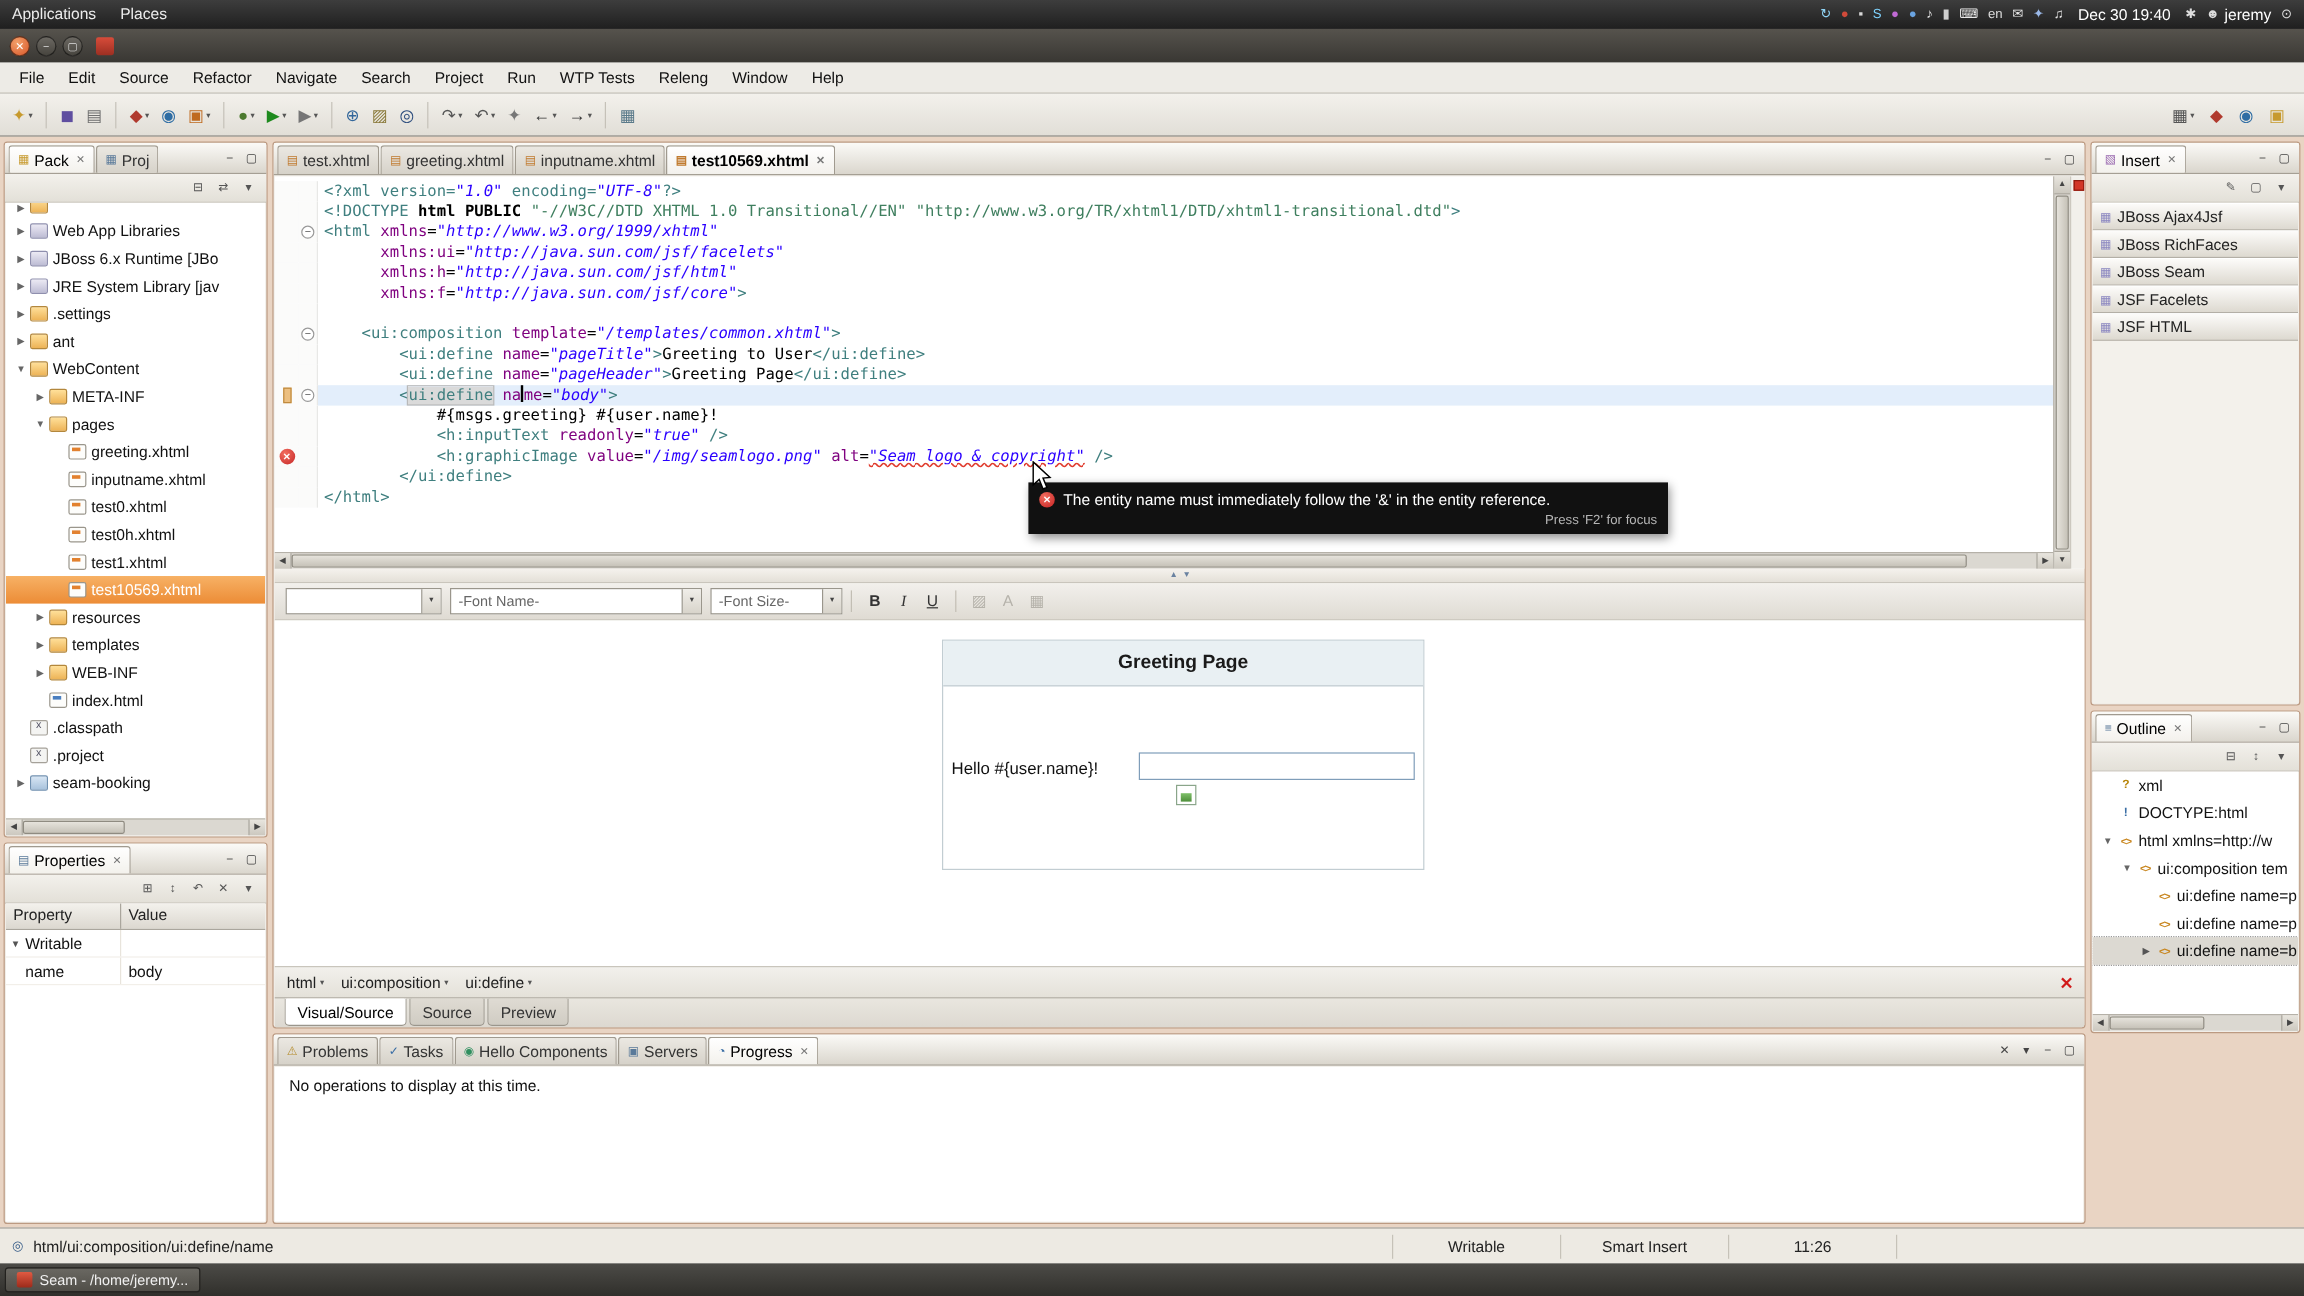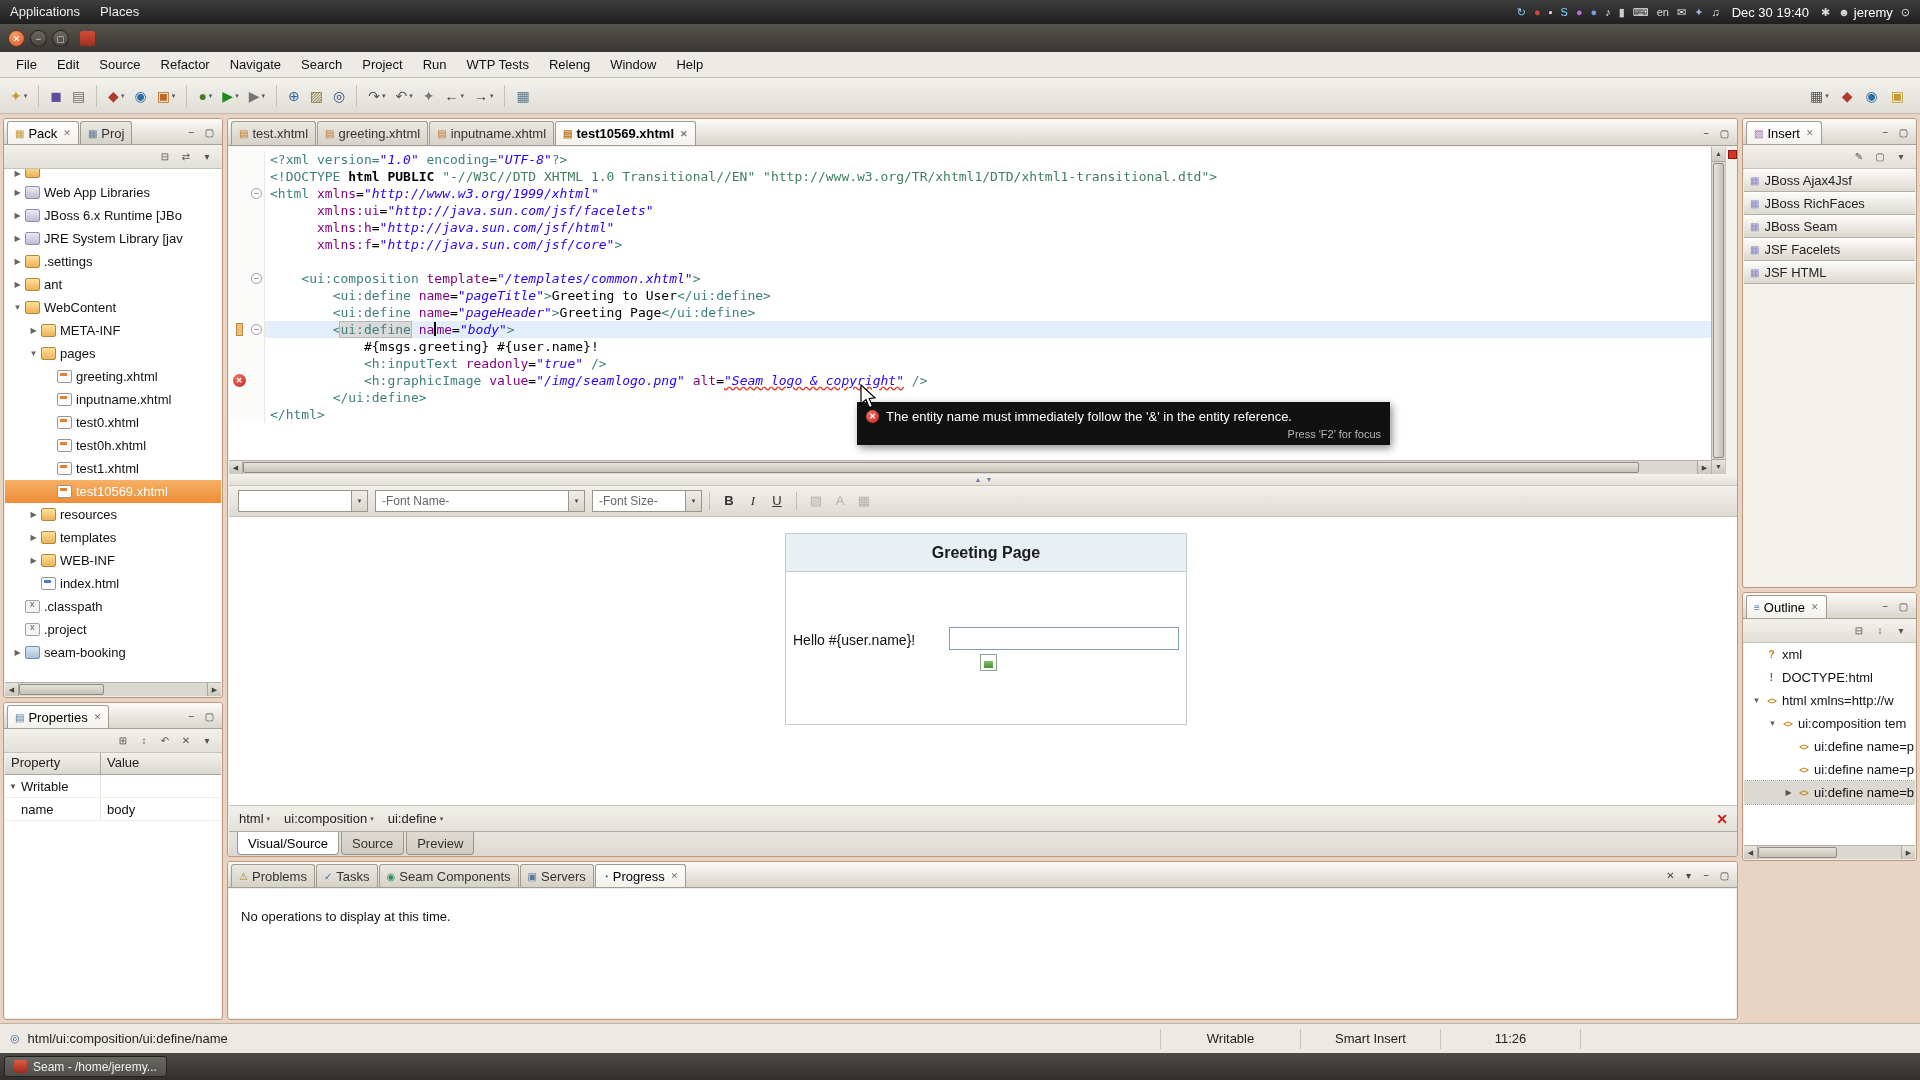--- a/index.html
+++ b/index.html
@@ -137,21 +137,21 @@
 .g-img{position:absolute;left:194px;top:120px;width:17px;height:17px;border:1px solid #8aa58a;background:#fff}
 .g-img::after{content:"";position:absolute;left:3px;top:6px;width:9px;height:7px;background:linear-gradient(#7fc06a,#4e8f3a)}
 .crumbbar{position:absolute;top:686px;left:1px;width:1509px;height:26px;background:linear-gradient(#f2f0ec,#e4e1d9);border-top:1px solid #c9c5bc;display:flex;align-items:center;gap:14px;padding:0 10px}
 .crumb{display:flex;align-items:center;gap:3px;font-size:13px;color:#222}
 .crumb-dd{font-size:7px;color:#555}
 #crumb-close{margin-left:auto;color:#d11a1a;font-weight:bold;font-size:14px}
 .vstabs{position:absolute;top:712px;left:1px;width:1509px;height:26px;background:linear-gradient(#e9e6df,#dcd8d0);border-top:1px solid #b1ada4;display:flex;padding-left:8px}
 .vstab{height:23px;line-height:23px;padding:0 10px;font-size:13px;color:#333;background:linear-gradient(#dfdbd3,#d0ccc3);border:1px solid #9a968c;border-top:none;border-radius:0 0 4px 4px;margin-right:2px}
 .vstab.active{background:#fff;color:#000}
 
-.bp-body{position:absolute;top:27px;left:1px;right:1px;bottom:1px;background:#fff;padding:20px 12px;font-size:13px;color:#111}
+.bp-body{position:absolute;top:27px;left:1px;right:1px;bottom:1px;background:#fff;padding:8px 12px;font-size:13px;color:#111}
 
 .palette-body{position:absolute;top:50px;left:1px;right:1px;bottom:1px;background:#f3f1eb}
 .drawer{height:23px;display:flex;align-items:center;gap:5px;padding:0 6px;background:linear-gradient(#fcfbf9,#ddd9d0);border-bottom:1px solid #b3afa6;border-top:1px solid #fff;font-size:13px;color:#222}
 .drawer-ic{font-size:10px;color:#8a86c0}
 .oi{flex:0 0 17px;text-align:center;font-weight:bold;font-size:10px;margin-right:2px}
 .oi-pi{color:#b8860b}
 .oi-doctype{color:#3a6ea5}
 .oi-elem{color:#c8861f;font-size:9px;letter-spacing:-1px}
 #outline-tree .trow.sel{background:#dcd9d2;color:#111;outline:1px dotted #999}
 #outline-tree .trow.sel .arrow{color:#555}
@@ -725,21 +725,21 @@
             <div class="vtab">
               <span class="vt-ic" style="color: rgb(181, 139, 42);">⚠</span>
               <span class="vt-label">Problems</span>
             </div>
             <div class="vtab">
               <span class="vt-ic" style="color: rgb(58, 110, 165);">✓</span>
               <span class="vt-label">Tasks</span>
             </div>
             <div class="vtab">
               <span class="vt-ic" style="color: rgb(47, 143, 95);">◉</span>
-              <span class="vt-label">Seam Components</span>
+              <span class="vt-label">Hello Components</span>
             </div>
             <div class="vtab">
               <span class="vt-ic" style="color: rgb(90, 122, 154);">▣</span>
               <span class="vt-label">Servers</span>
             </div>
             <div class="vtab active">
               <span class="vt-ic" style="color: rgb(58, 110, 165);">◔</span>
               <span class="vt-label">Progress</span>
               <span class="tab-close">✕</span>
             </div>

